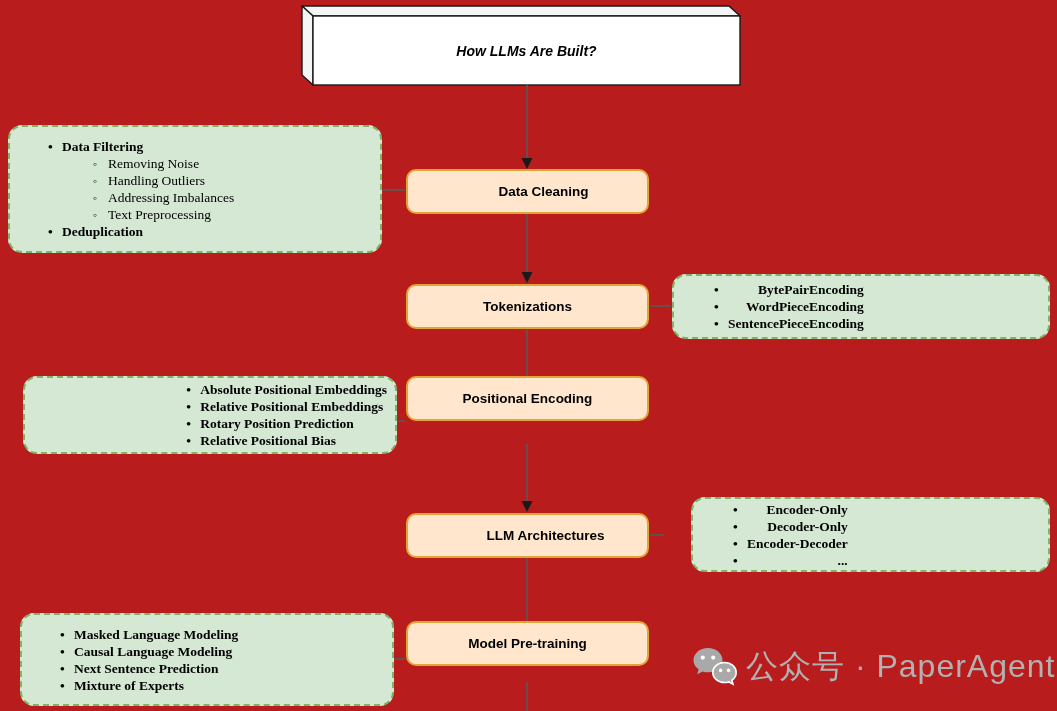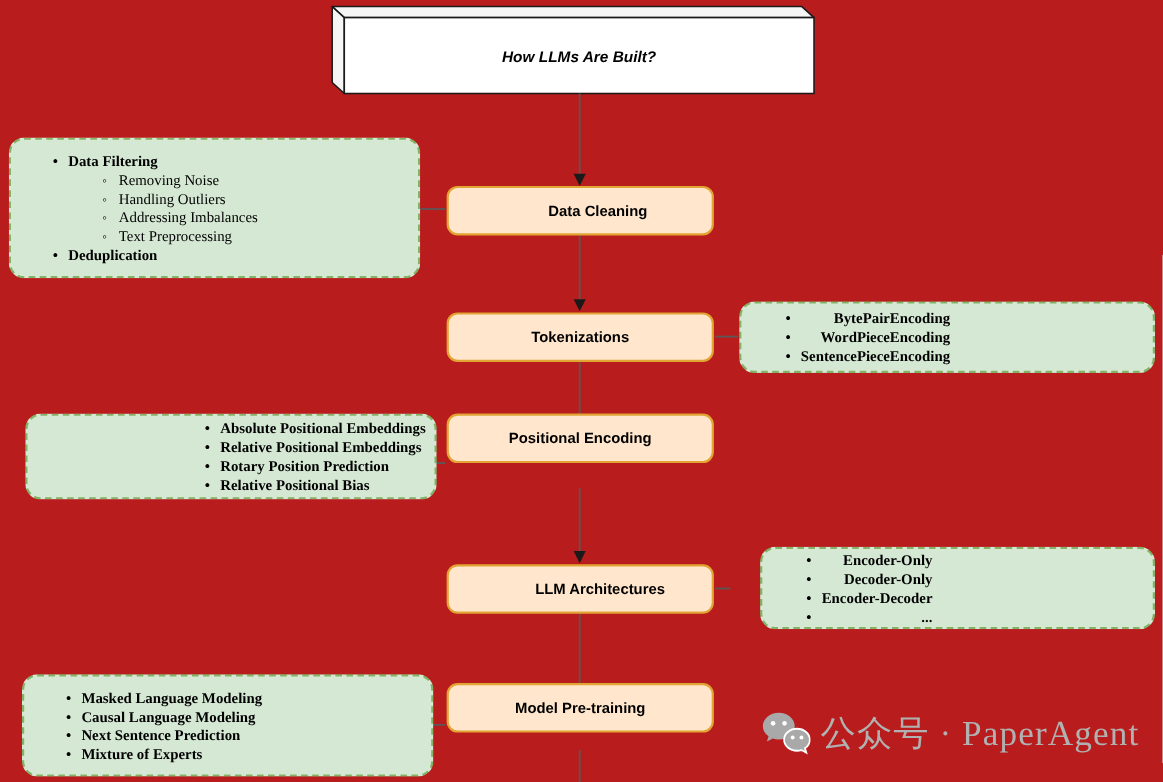--- a/index.html
+++ b/index.html
@@ -38,21 +38,21 @@
     position:absolute; left:313px; top:16px; width:427px; height:69px;
     display:flex; align-items:center; justify-content:center;
     font-size:14px; font-weight:bold; font-style:italic;
   }
 
   
   .watermark {
     position:absolute; left:692px; top:643px; height:48px;
     display:flex; align-items:center; gap:9px; color:#b1b1b1;
   }
-  .watermark .wm-text { font-size:32px; letter-spacing:1px; white-space:nowrap;font-family:Liberation Serif, serif; }
+  .watermark .wm-text { font-size:32px; letter-spacing:1px; white-space:nowrap; }
 </style>
 </head>
 <body>
 
 <div class="canvas">
 
   <svg class="wires" viewBox="0 0 1057 711">
 
     <g>
       <polygon points="302,6 729,6 740,16 313,16" fill="#f5f5f5" stroke="#1a1a1a" stroke-width="1.4" stroke-linejoin="round"></polygon>

